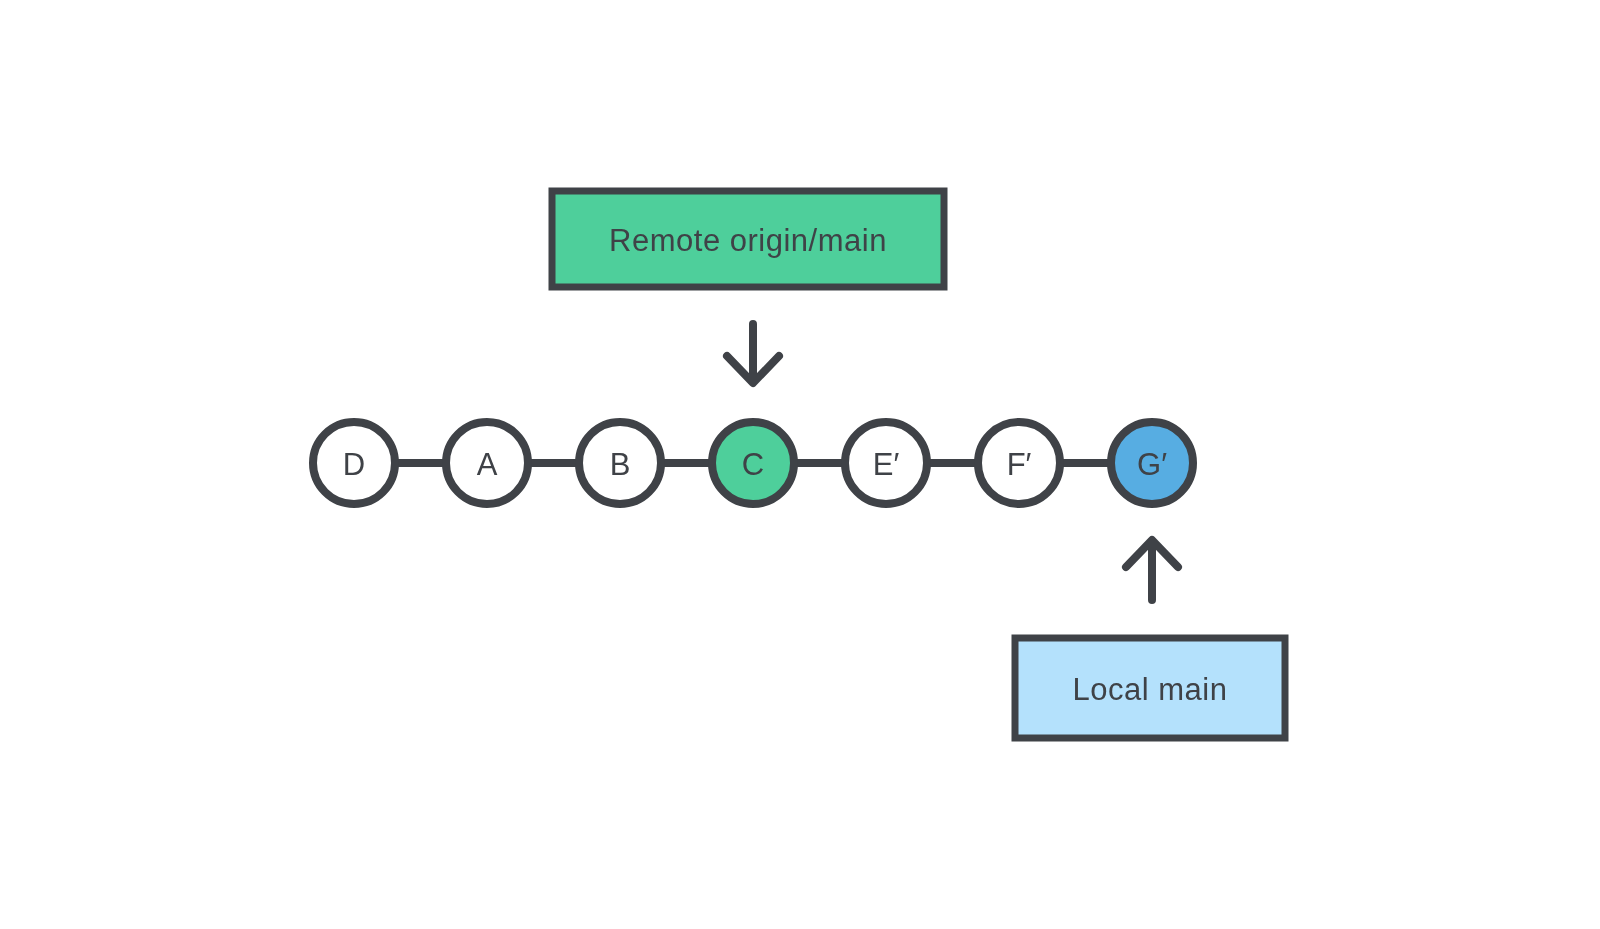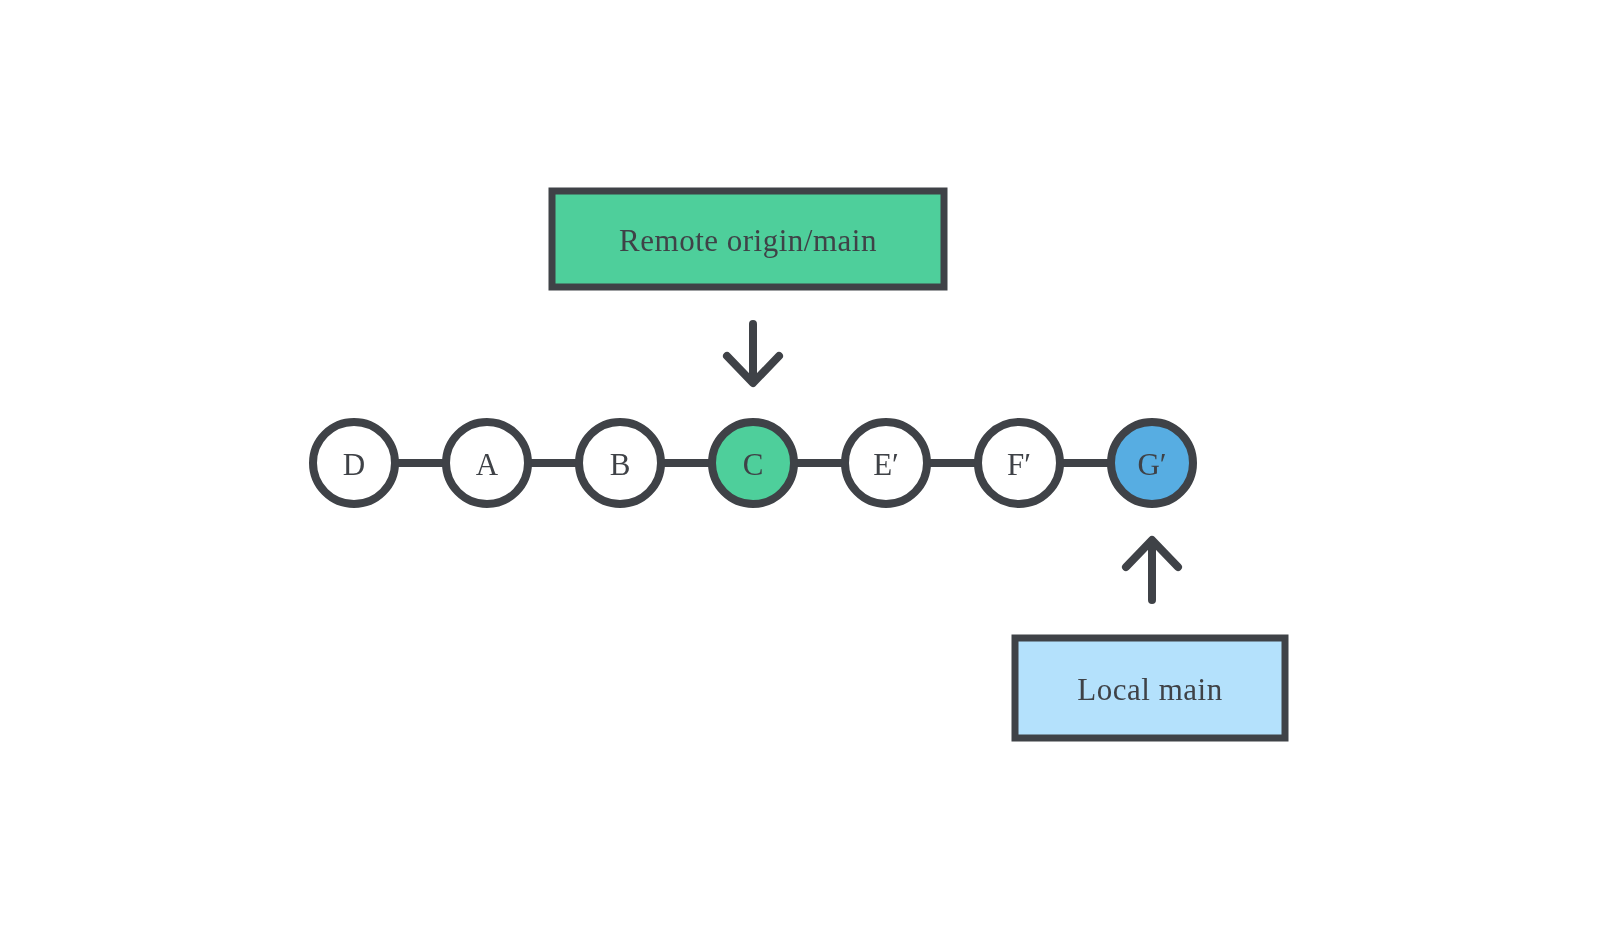--- a/index.html
+++ b/index.html
@@ -14,21 +14,21 @@
     margin: 0;
     padding: 0;
     background: var(--bg);
   }
   .canvas {
     position: relative;
     width: 1600px;
     height: 808px;
     background: var(--bg);
     overflow: hidden;
-    font-family: Liberation Serif, serif;
+    font-family: Liberation Sans, sans-serif;
   }
   svg { display: block; }
 
   .branch-box-remote {
     fill: var(--green);
     stroke: var(--stroke);
     stroke-width: 7;
   }
   .branch-box-local {
     fill: var(--lightblue);

